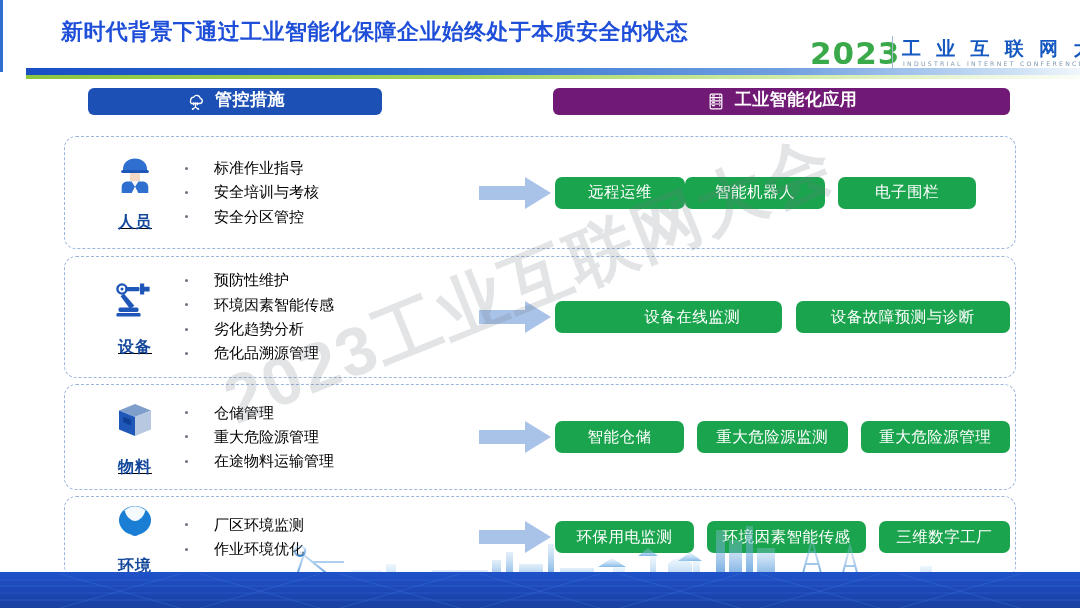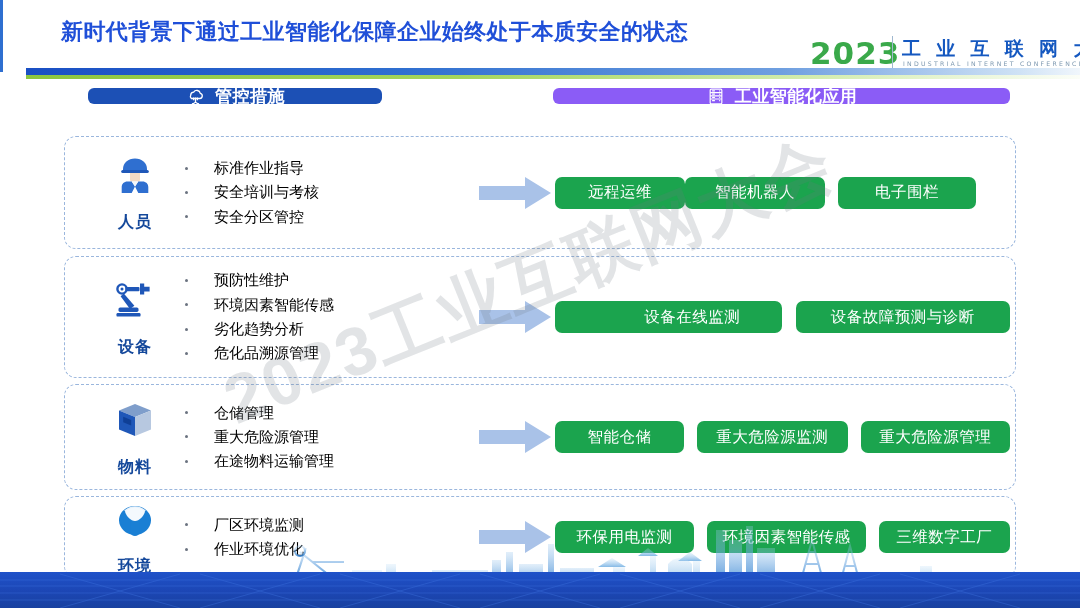--- a/index.html
+++ b/index.html
@@ -50,41 +50,41 @@
     position:absolute;left:0;top:68px;width:1080px;height:7px;
     background:linear-gradient(to right,#1a4fc4 0%,#2f6fd0 35%,#6f9fe0 70%,#cfe2f5 92%,#ffffff 100%);
   }
   .rule-green{
     position:absolute;left:0;top:75px;width:1080px;height:4px;
     background:linear-gradient(to right,#8dc63f 0%,#a5d65c 40%,#d6eeb4 75%,#ffffff 100%);
   }
 
   
   .pill{
-    position:absolute;height:16px;border-radius:6px;
-    display:flex;align-items:center;justify-content:center;gap:9px;
+    position:absolute;height:27px;border-radius:6px;
+    display:flex;justify-content:center;gap:9px;
     color:#ffffff;font-size:17px;font-weight:bold;letter-spacing:.5px;
   }
   .pill-blue{left:88px;top:88px;width:294px;background:#1c50b5;}
-  .pill-green{left:553px;top:88px;width:457px;background:#8b5cf6;}
+  .pill-green{left:553px;top:88px;width:457px;background:#701a75;}
   .pill .pill-icon{display:flex;align-items:center;}
 
   
   .row{
     position:absolute;left:64px;width:952px;
     border:1.6px dashed #9ab6dd;border-radius:12px;background:rgba(255,255,255,.55);
     box-sizing:border-box;
   }
   .row-1{top:136px;height:113px;}
   .row-2{top:256px;height:122px;}
   .row-3{top:384px;height:106px;}
   .row-4{top:496px;height:82px;}
 
   .cat{position:absolute;left:30px;top:0;width:80px;height:100%;
-       display:flex;flex-direction:column;align-items:center;justify-content:center;gap:14px;}
+       display:flex;flex-direction:column;align-items:center;justify-content:center;gap:14px;text-decoration:underline;}
   .cat-icon{width:46px;height:46px;display:flex;align-items:center;justify-content:center;}
   .cat-label{font-size:16px;font-weight:bold;color:#14489b;letter-spacing:1px;}
 
   .bullets{position:absolute;left:120px;top:0;height:100%;
            display:flex;flex-direction:column;justify-content:center;}
   .bullet{display:flex;align-items:center;font-size:15px;color:#000000;line-height:1.62;}
   .bullet .dot{display:inline-block;width:3px;height:3px;border-radius:50%;
                background:#6b7380;margin-right:26px;flex:none;}
 
   

